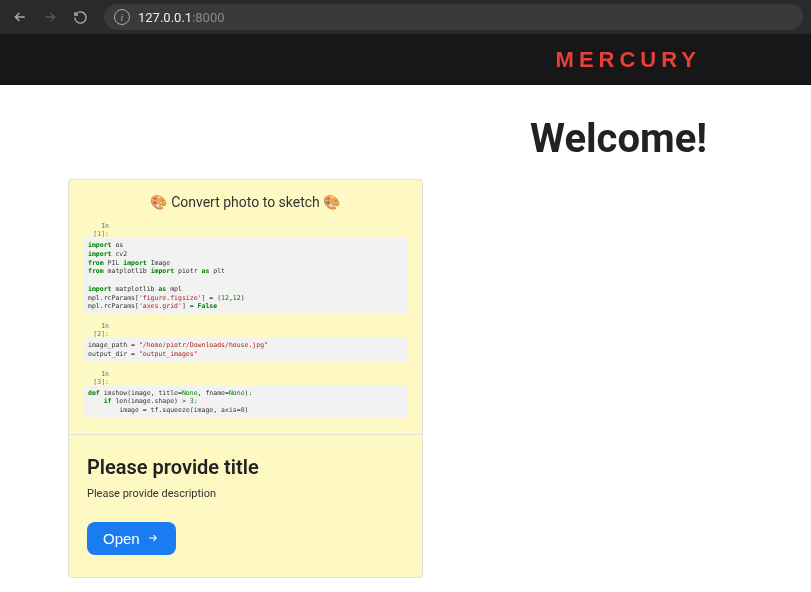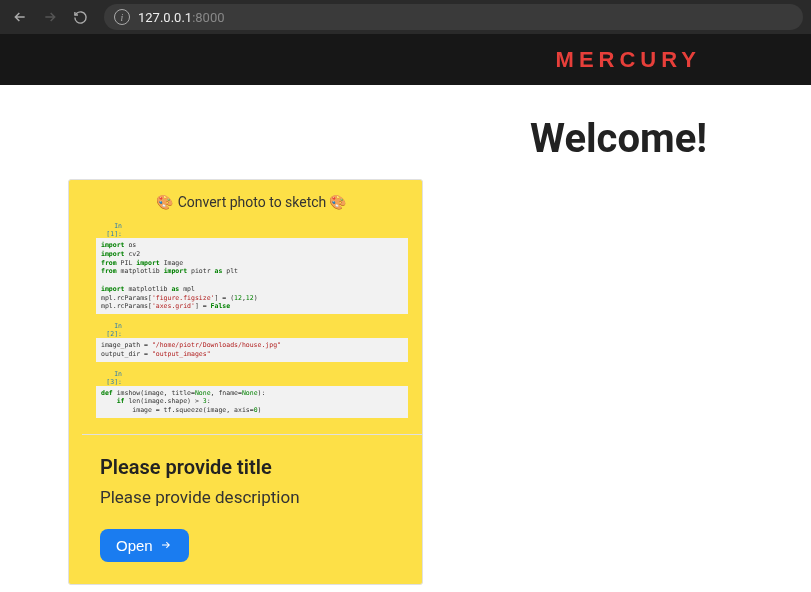--- a/index.html
+++ b/index.html
@@ -87,22 +87,21 @@
     font-weight: 700;
     color: #222;
   }
 
   .card {
     width: 355px;
     border: 1px solid #e0e0e0;
     border-radius: 3px;
     margin-left: 28px;
     margin-top: 74px;
-    background: #fde047;
-    padding-left: 13px;
+    background: #fef9c3;
   }
   .thumb {
     padding: 14px 14px 10px 14px;
     border-bottom: 1px solid #e0e0e0;
   }
   .nb-title {
     text-align: center;
     font-size: 14px;
     color: #333;
     margin-bottom: 10px;
@@ -142,21 +141,21 @@
   .card-footer {
     padding: 20px 18px 22px 18px;
   }
   .card-title {
     font-size: 20px;
     font-weight: 600;
     color: #222;
     margin-bottom: 8px;
   }
   .card-desc {
-    font-size: 17px;
+    font-size: 11px;
     color: #333;
     margin-bottom: 22px;
   }
   .open-btn {
     background: #1a7cf0;
     color: #fff;
     border: none;
     border-radius: 8px;
     padding: 8px 16px;
     font-size: 15px;

